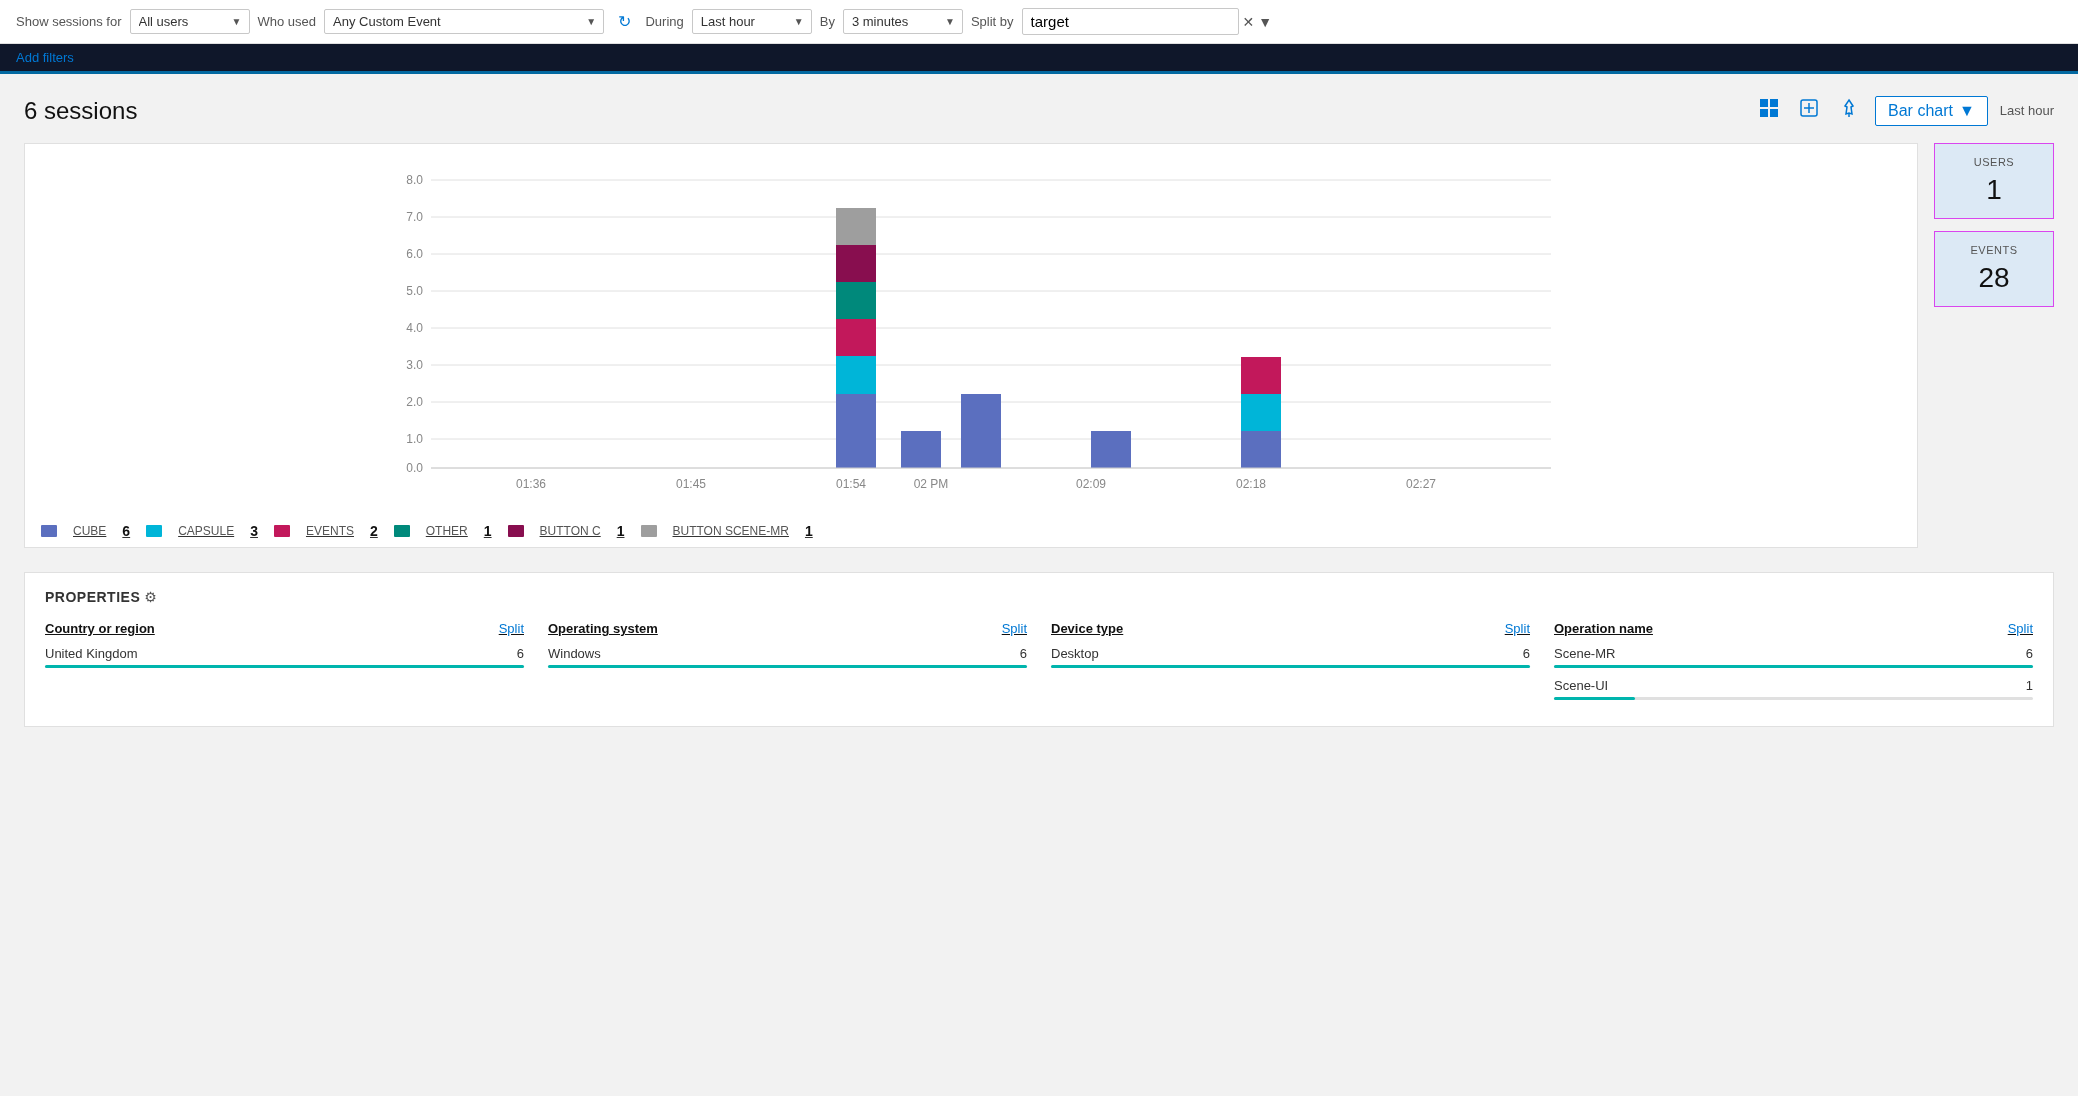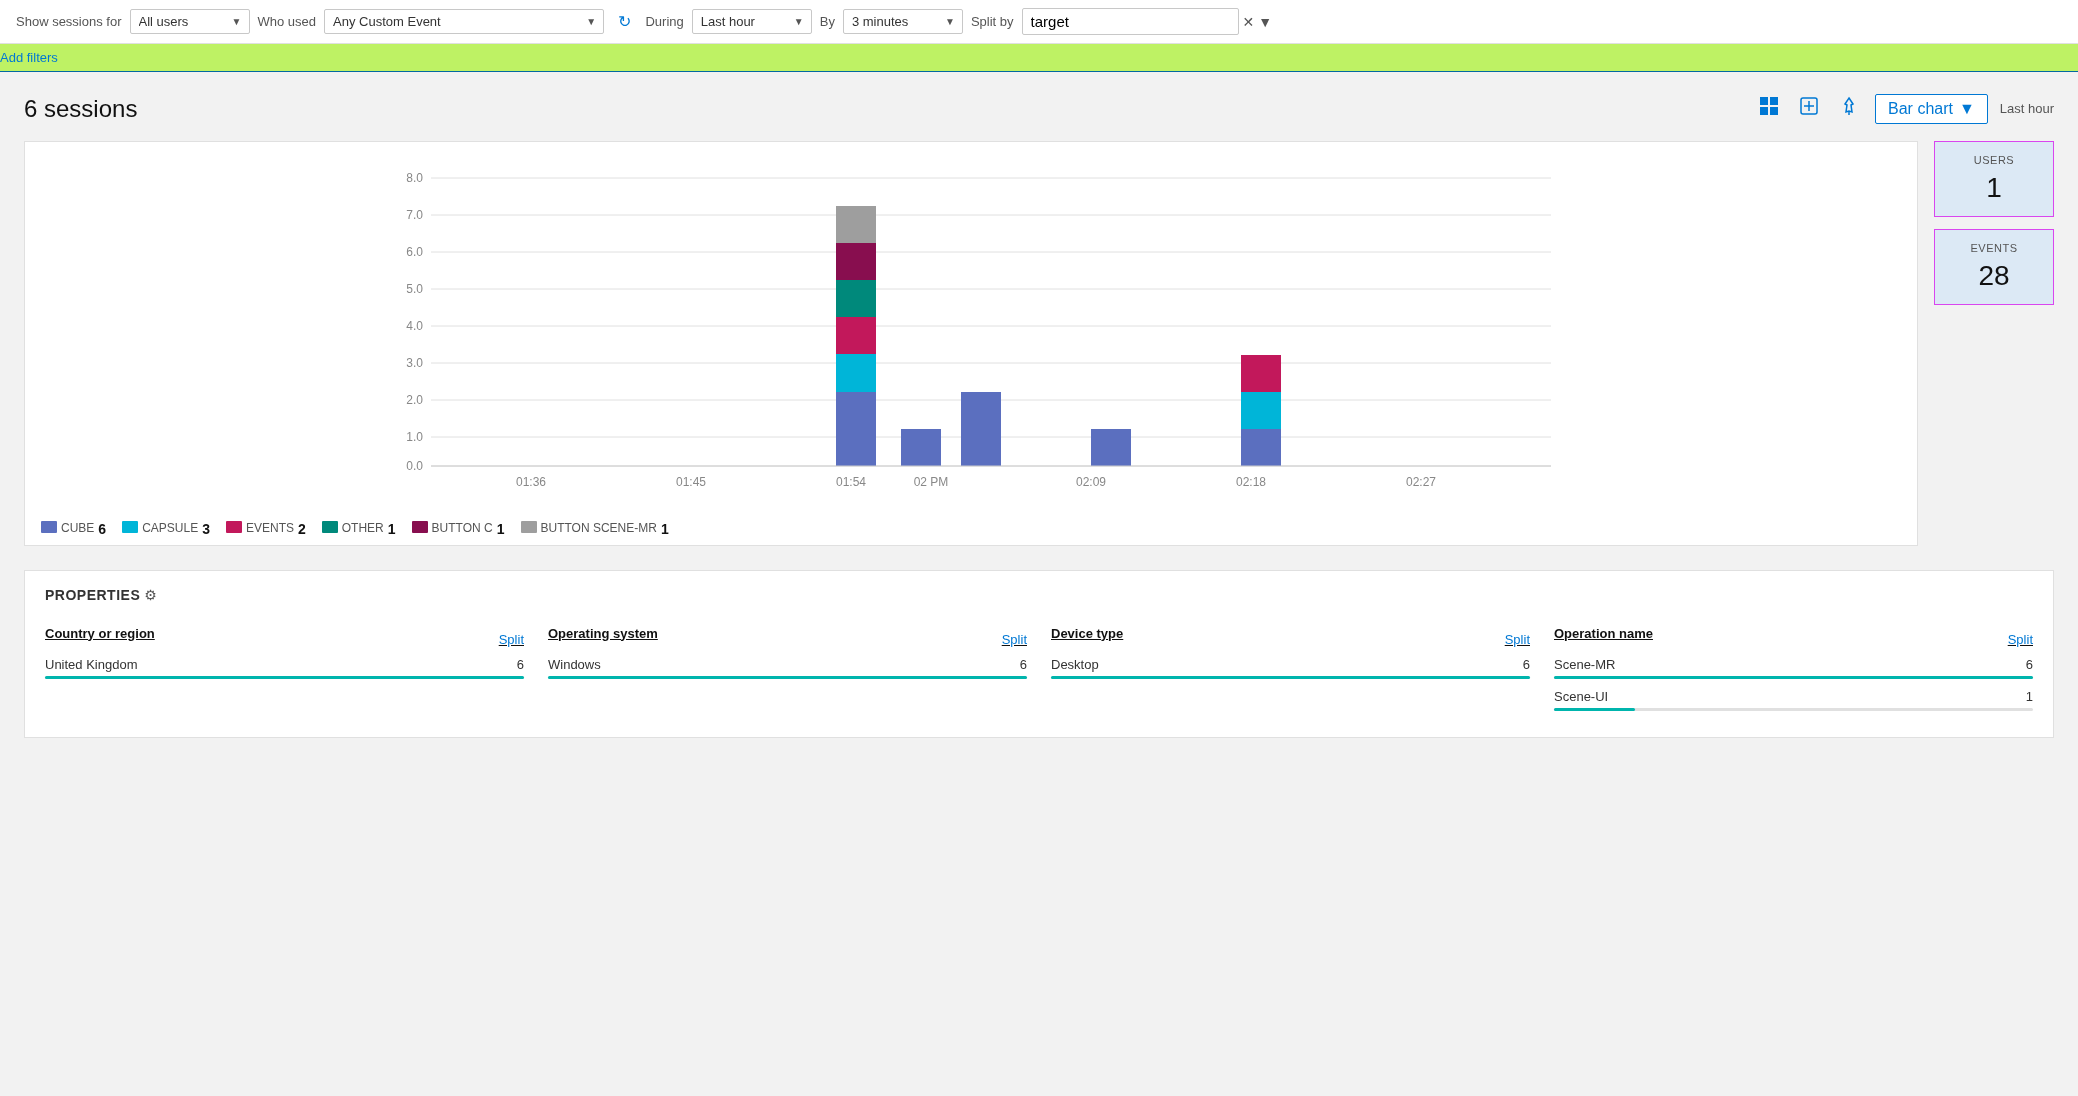--- a/index.html
+++ b/index.html
@@ -62,23 +62,23 @@
       background: #fff;
     }
     .split-clear {
       background: none;
       border: none;
       cursor: pointer;
       color: #555;
       font-size: 14px;
     }
     .add-filters {
-      padding: 6px 0;
-      background: #bef264;
-      border-bottom: 1px solid #0369a1;
+      padding: 6px 16px;
+      background: #0f172a;
+      border-bottom: 3px solid #0369a1;
     }
     .add-filters a { color: #0078d4; text-decoration: none; font-size: 13px; }
 
     .main-content { padding: 20px 24px; background: #f2f2f2; }
 
     .chart-header {
       display: flex;
       align-items: center;
       justify-content: space-between;
       margin-bottom: 16px;
@@ -152,21 +152,23 @@
     
     .legend {
       display: flex;
       flex-wrap: wrap;
       gap: 16px;
       margin-top: 12px;
       padding-top: 8px;
     }
     .legend-item {
       display: flex;
-      gap: 4px;
+      align-items: center;
+      gap: 16px;
+      text-decoration: underline;
     }
     .legend-swatch {
       width: 16px;
       height: 12px;
       border-radius: 1px;
       flex-shrink: 0;
     }
     .legend-name { font-size: 12px; color: #555; }
     .legend-count { font-size: 14px; font-weight: 600; color: #111; }
 
@@ -206,21 +208,20 @@
       display: flex;
       justify-content: space-between;
       align-items: center;
       text-decoration: underline;
     }
     .prop-column-title .split-link {
       color: #0078d4;
       text-decoration: none;
       font-weight: 400;
       font-size: 13px;
-      margin-top: 13px;
     }
     .prop-row {
       display: flex;
       justify-content: space-between;
       align-items: center;
       margin-bottom: 4px;
       font-size: 13px;
     }
     .prop-name { color: #333; }
     .prop-count { color: #333; font-weight: 500; }

